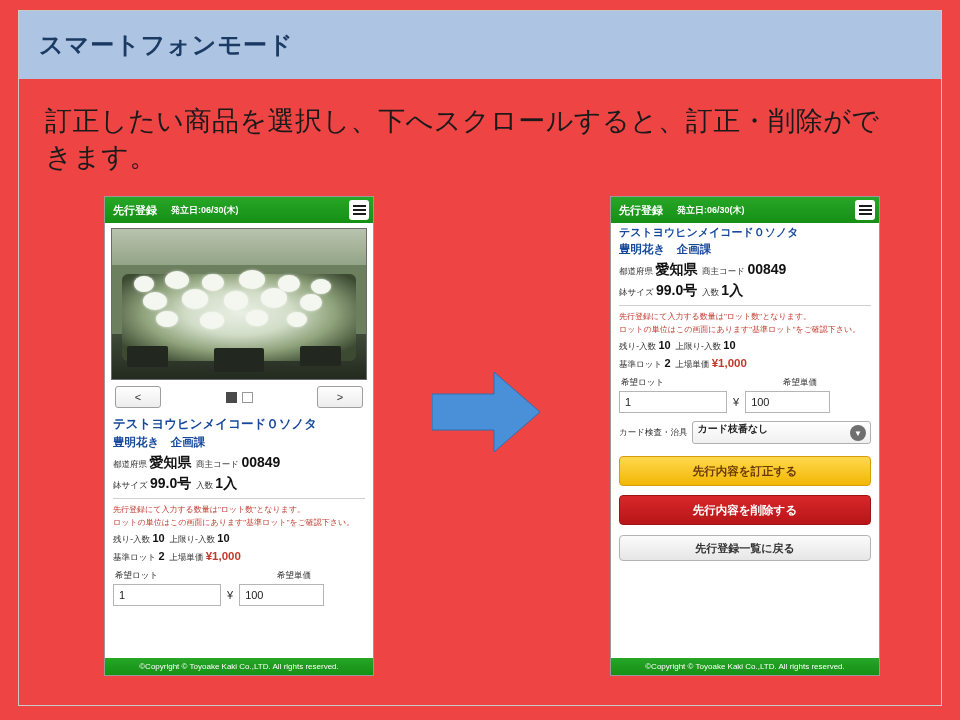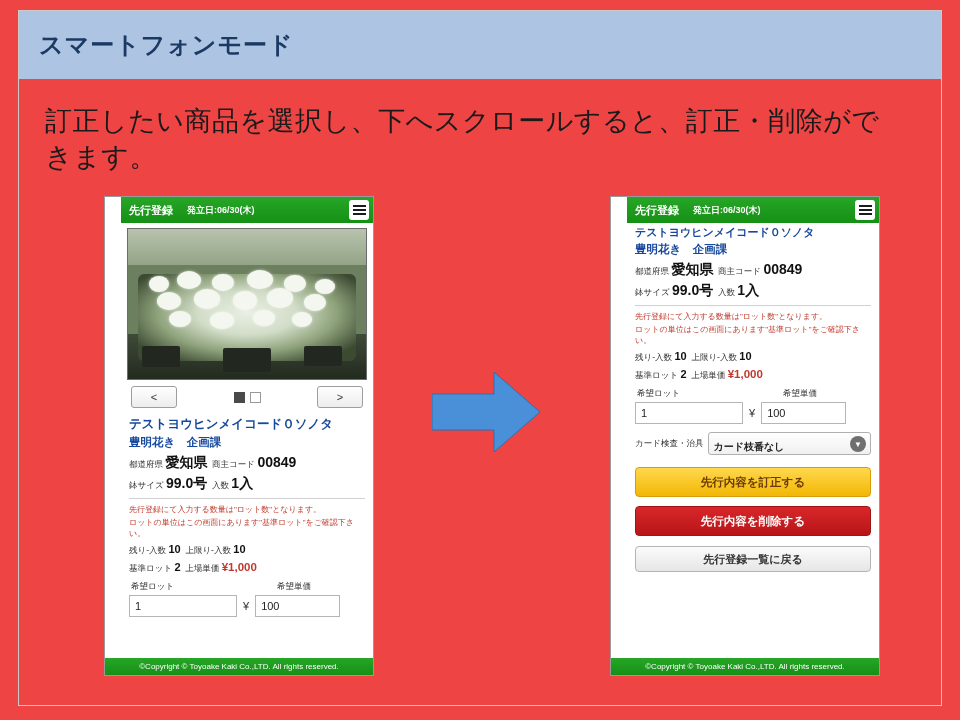--- a/index.html
+++ b/index.html
@@ -57,21 +57,20 @@
   .phone {
     position: absolute;
     width: 270px;
     height: 480px;
     background: #ffffff;
     border: 1px solid #9a9a9a;
     box-sizing: border-box;
     overflow: hidden;
     font-size: 11px;
     color: #222;
-    padding-left: 16px;
   }
   #phone-left { left: 104px; top: 196px; }
   #phone-right { left: 610px; top: 196px; }
 
   .phone-header {
     height: 26px;
     background: #1f9e1f;
     background: linear-gradient(#27a627, #159015);
     color: #ffffff;
     display: flex;
@@ -225,21 +224,21 @@
   .select-row {
     display: flex; align-items: center; gap: 5px; margin-top: 8px;
   }
   .select-label { font-size: 8.5px; color: #333; white-space: nowrap; }
   .select-box {
     flex: 1;
     height: 23px;
     border: 1px solid #b0b0b0;
     border-radius: 3px;
     background: linear-gradient(#ffffff, #f0f0f0);
-    display: flex; align-items: flex-end;
+    display: flex; align-items: flex-start;
     padding: 0 4px;
     font-size: 10px; font-weight: bold; color: #222;
     position: relative;
     box-sizing: border-box;
   }
   .select-caret {
     position: absolute; right: 4px; top: 3px;
     width: 16px; height: 16px; border-radius: 50%;
     background: #6f6f6f;
     color: #ffffff;

